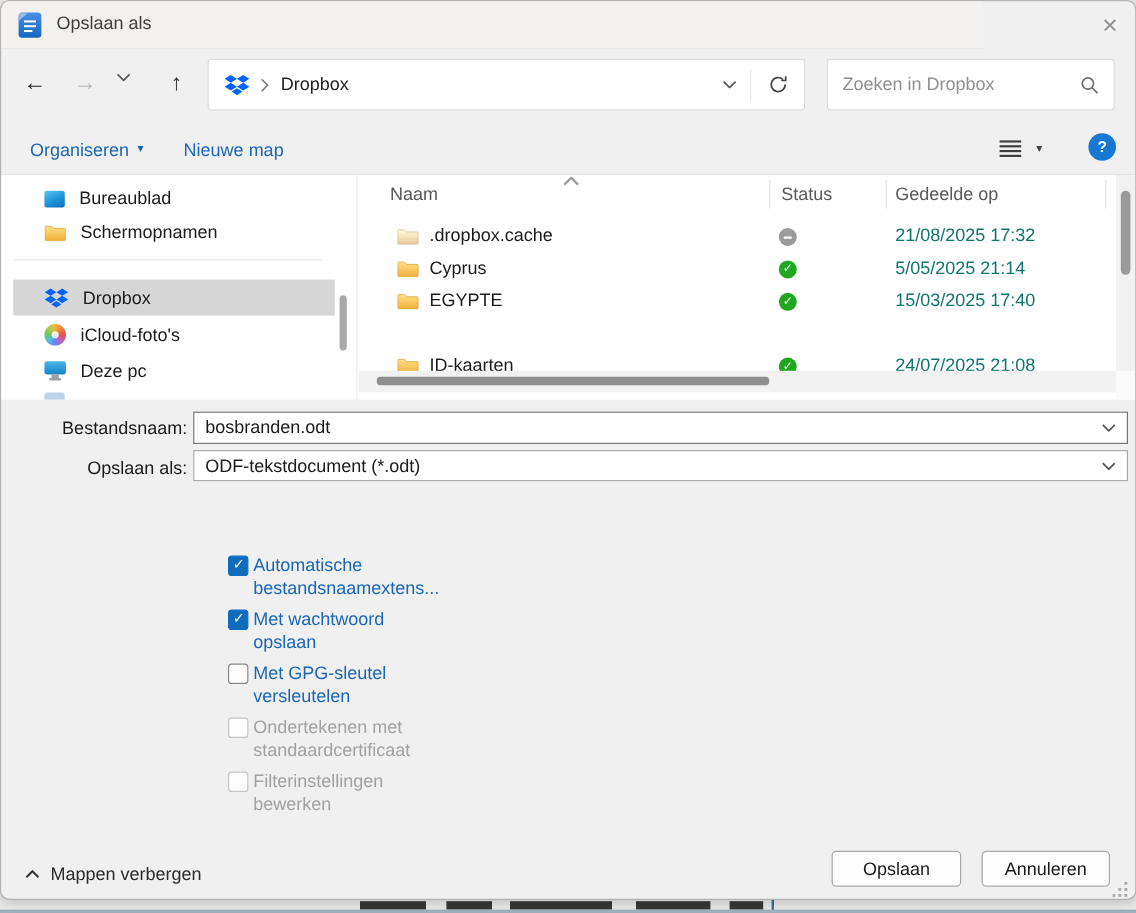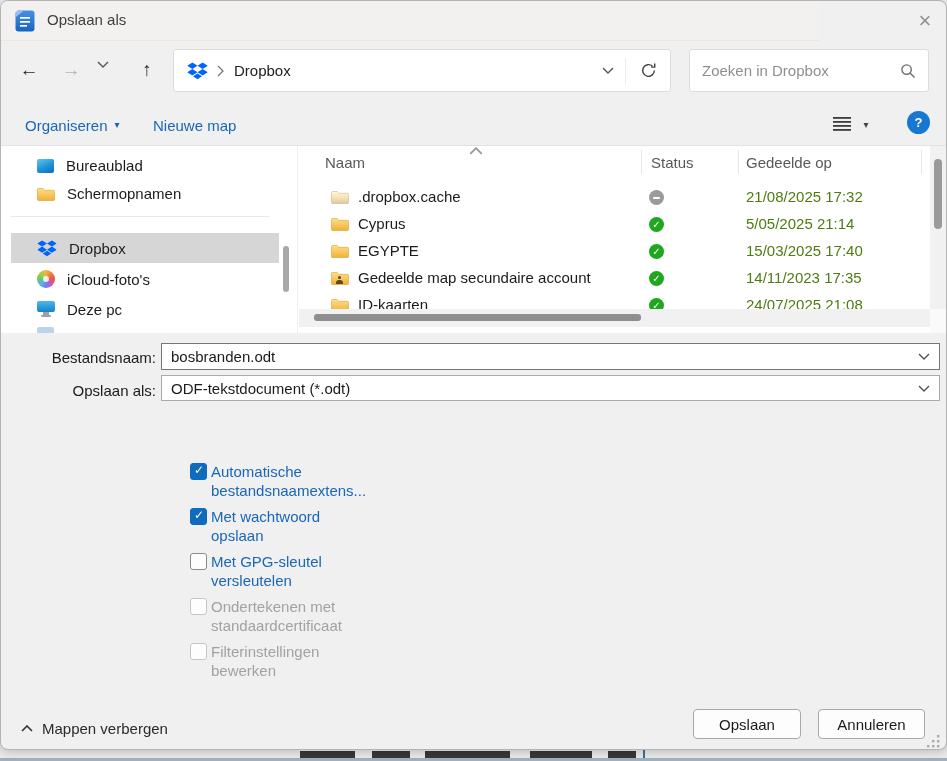--- a/index.html
+++ b/index.html
@@ -102,21 +102,21 @@
   .ficon .badge{display:none;position:absolute;left:5px;top:5px;width:7px;height:8px}
   .ficon[data-kind="shared"] .badge{display:block}
   .badge::before{content:"";position:absolute;left:2px;top:0;width:3px;height:3px;border-radius:50%;background:#5d4a1f}
   .badge::after{content:"";position:absolute;left:0;bottom:0;width:7px;height:4px;border-radius:3px 3px 0 0;background:#5d4a1f}
   .fname{left:57px;top:4px;color:#1b1b1b;white-space:nowrap}
   .fstatus{left:348px;top:6px;width:15px;height:15px;border-radius:50%;display:flex;align-items:center;justify-content:center}
   .fstatus[data-status="check"]{background:#1fa81f}
   .fstatus[data-status="check"]::after{content:"✓";color:#fff;font-size:10px;font-weight:bold}
   .fstatus[data-status="minus"]{background:#9b9b9b}
   .fstatus[data-status="minus"]::after{content:"";width:7px;height:2px;background:#fff;border-radius:1px}
-  .fdate{left:445px;top:4px;color:#4d7c0f;white-space:nowrap}
+  .fdate{left:445px;top:4px;color:#0f766e;white-space:nowrap}
 
   
   .vscroll{left:929px;top:0;width:16px;height:163px;background:#f1f1f1}
   .vscroll .thumb{position:absolute;left:4px;top:13px;width:8px;height:70px;border-radius:4px;background:#9a9a9a}
   .hscroll{left:298px;top:163px;width:631px;height:18px;background:#f1f1f1}
   .hscroll .thumb{position:absolute;left:15px;top:5px;width:327px;height:7px;border-radius:3px;background:#8f8f8f}
   .scroll-corner{left:929px;top:163px;width:16px;height:24px;background:#fafafa}
 
   
   .flabel{left:30px;width:125px;text-align:right;color:#1b1b1b}
@@ -367,31 +367,20 @@
     <div class="frow" style="top:92px">
       <span class="ficon" data-kind="normal">
         <svg viewBox="0 0 18 14">
             <use href="#sym-folder"></use>
           </svg>
       </span>
       <span class="fname">EGYPTE</span>
       <span class="fstatus" data-status="check"></span>
       <span class="fdate">15/03/2025 17:40</span>
     </div>
-    <div class="frow" style="top:119px">
-      <span class="ficon" data-kind="shared">
-        <svg viewBox="0 0 18 14">
-            <use href="#sym-folder"></use>
-          </svg>
-          <span class="badge"></span>
-      </span>
-      <span class="fname">Gedeelde map secundaire account</span>
-      <span class="fstatus" data-status="check"></span>
-      <span class="fdate">14/11/2023 17:35</span>
-    </div>
     <div class="frow" style="top:146px">
       <span class="ficon" data-kind="normal">
         <svg viewBox="0 0 18 14">
             <use href="#sym-folder"></use>
           </svg>
       </span>
       <span class="fname">ID-kaarten</span>
       <span class="fstatus" data-status="check"></span>
       <span class="fdate">24/07/2025 21:08</span>
     </div>

